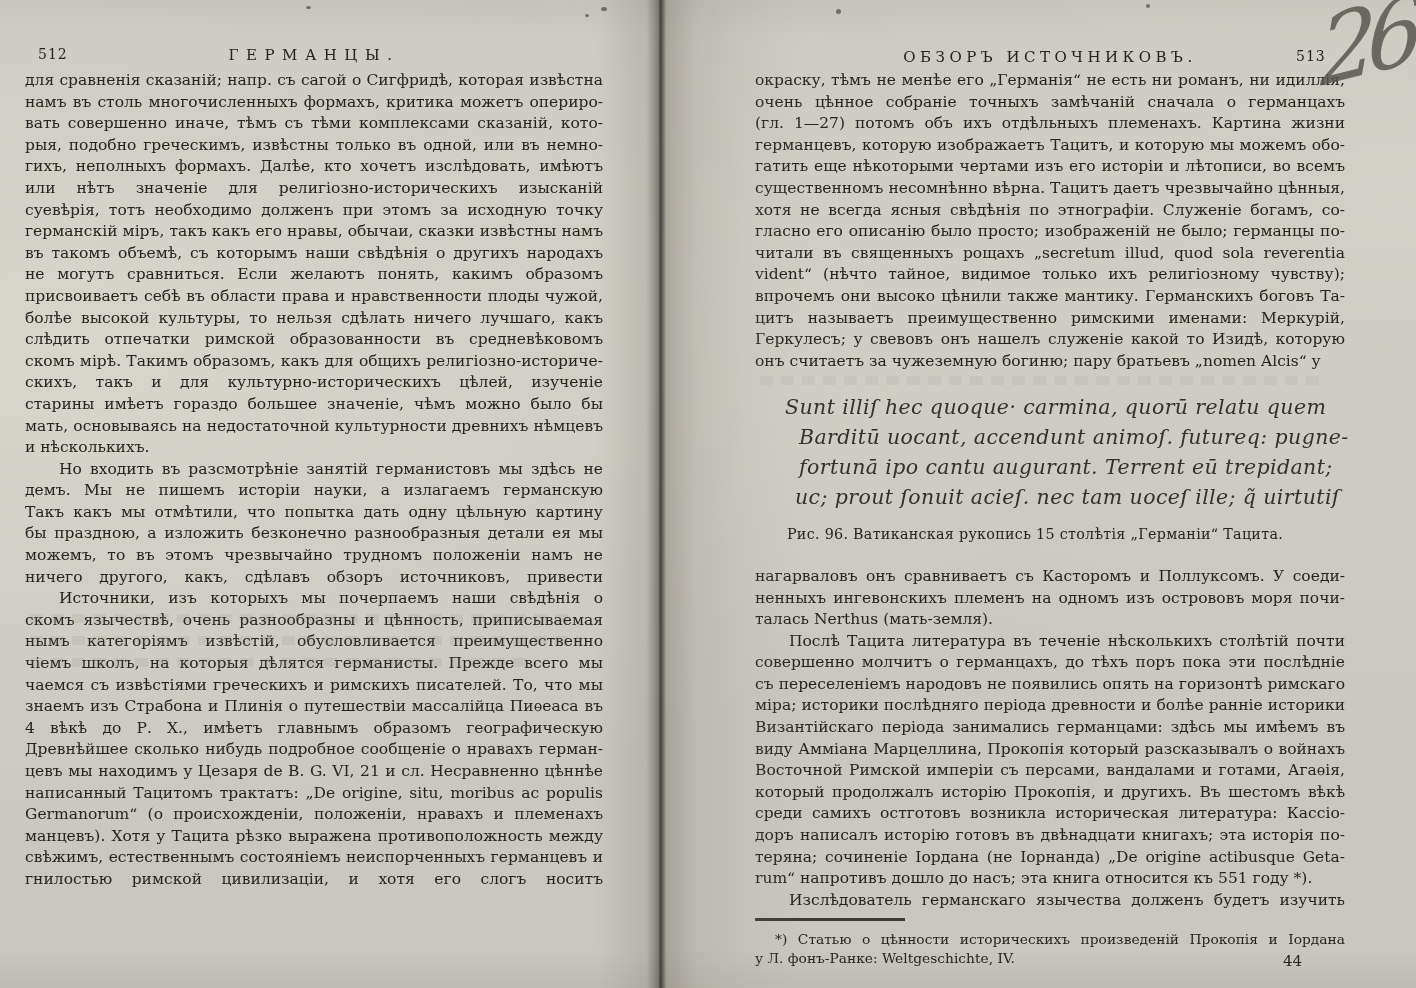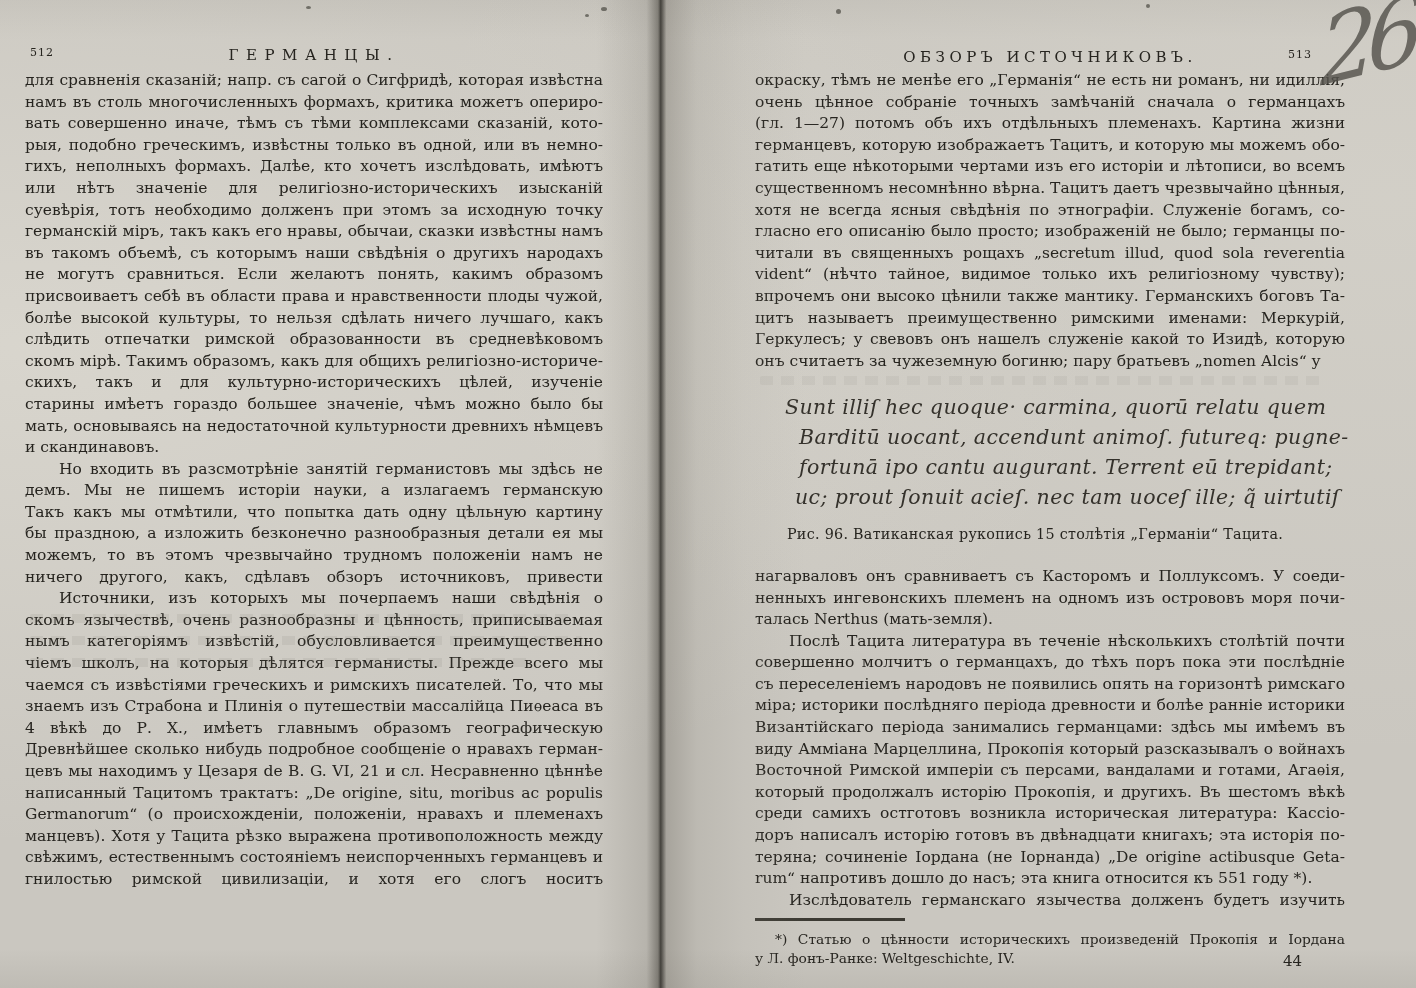--- a/index.html
+++ b/index.html
@@ -28,21 +28,21 @@
       rgba(106,103,95,0) 0%,
       rgba(106,103,95,.20) 24%,
       rgba(70,67,60,.55) 29.5%,
       rgba(45,43,38,.85) 30.8%,
       rgba(110,106,97,.38) 33.5%,
       rgba(140,137,128,.22) 48%,
       rgba(150,147,138,.10) 70%,
       rgba(150,147,138,0) 100%);
   }
 
-  .pagenum { position:absolute; font-size:11px; letter-spacing:1px; }
+  .pagenum { position:absolute; font-size:14px; letter-spacing:1px;margin-left:8px; }
   .running-header {
     position:absolute; text-align:center; font-size:15px;
     letter-spacing:.5em; white-space:nowrap;
   }
 
   .body-col { position:absolute; font-size:15.5px; line-height:21.6px; }
   #page-left  .body-col { left:25px;  top:70px; width:578px; }
   #page-right .body-col { left:100px; top:70px; width:590px; }
 
   .para { margin:0; }
@@ -120,21 +120,21 @@
           <div class="tline">германскій міръ, такъ какъ его нравы, обычаи, сказки извѣстны намъ</div>
           <div class="tline">въ такомъ объемѣ, съ которымъ наши свѣдѣнія о другихъ народахъ</div>
           <div class="tline">не могутъ сравниться. Если желаютъ понять, какимъ образомъ народъ</div>
           <div class="tline">присвоиваетъ себѣ въ области права и нравственности плоды чужой,</div>
           <div class="tline">болѣе высокой культуры, то нельзя сдѣлать ничего лучшаго, какъ про-</div>
           <div class="tline">слѣдить отпечатки римской образованности въ средневѣковомъ герман-</div>
           <div class="tline">скомъ мірѣ. Такимъ образомъ, какъ для общихъ религіозно-историче-</div>
           <div class="tline">скихъ, такъ и для культурно-историческихъ цѣлей, изученіе германской</div>
           <div class="tline">старины имѣетъ гораздо большее значеніе, чѣмъ можно было бы поду-</div>
           <div class="tline">мать, основываясь на недостаточной культурности древнихъ нѣмцевъ</div>
-          <div class="tline last">и скандинавовъ.</div>
+          <div class="tline last">и нѣсколькихъ.</div>
         </div>
       <div class="para indent">
           <div class="tline">Но входить въ разсмотрѣніе занятій германистовъ мы здѣсь не бу-</div>
           <div class="tline">демъ. Мы не пишемъ исторіи науки, а излагаемъ германскую религію.</div>
           <div class="tline">Такъ какъ мы отмѣтили, что попытка дать одну цѣльную картину была</div>
           <div class="tline">бы праздною, а изложить безконечно разнообразныя детали ея мы не</div>
           <div class="tline">можемъ, то въ этомъ чрезвычайно трудномъ положеніи намъ не остается</div>
           <div class="tline">ничего другого, какъ, сдѣлавъ обзоръ источниковъ, привести важнѣй-</div>
         </div>
       <div class="para indent">

